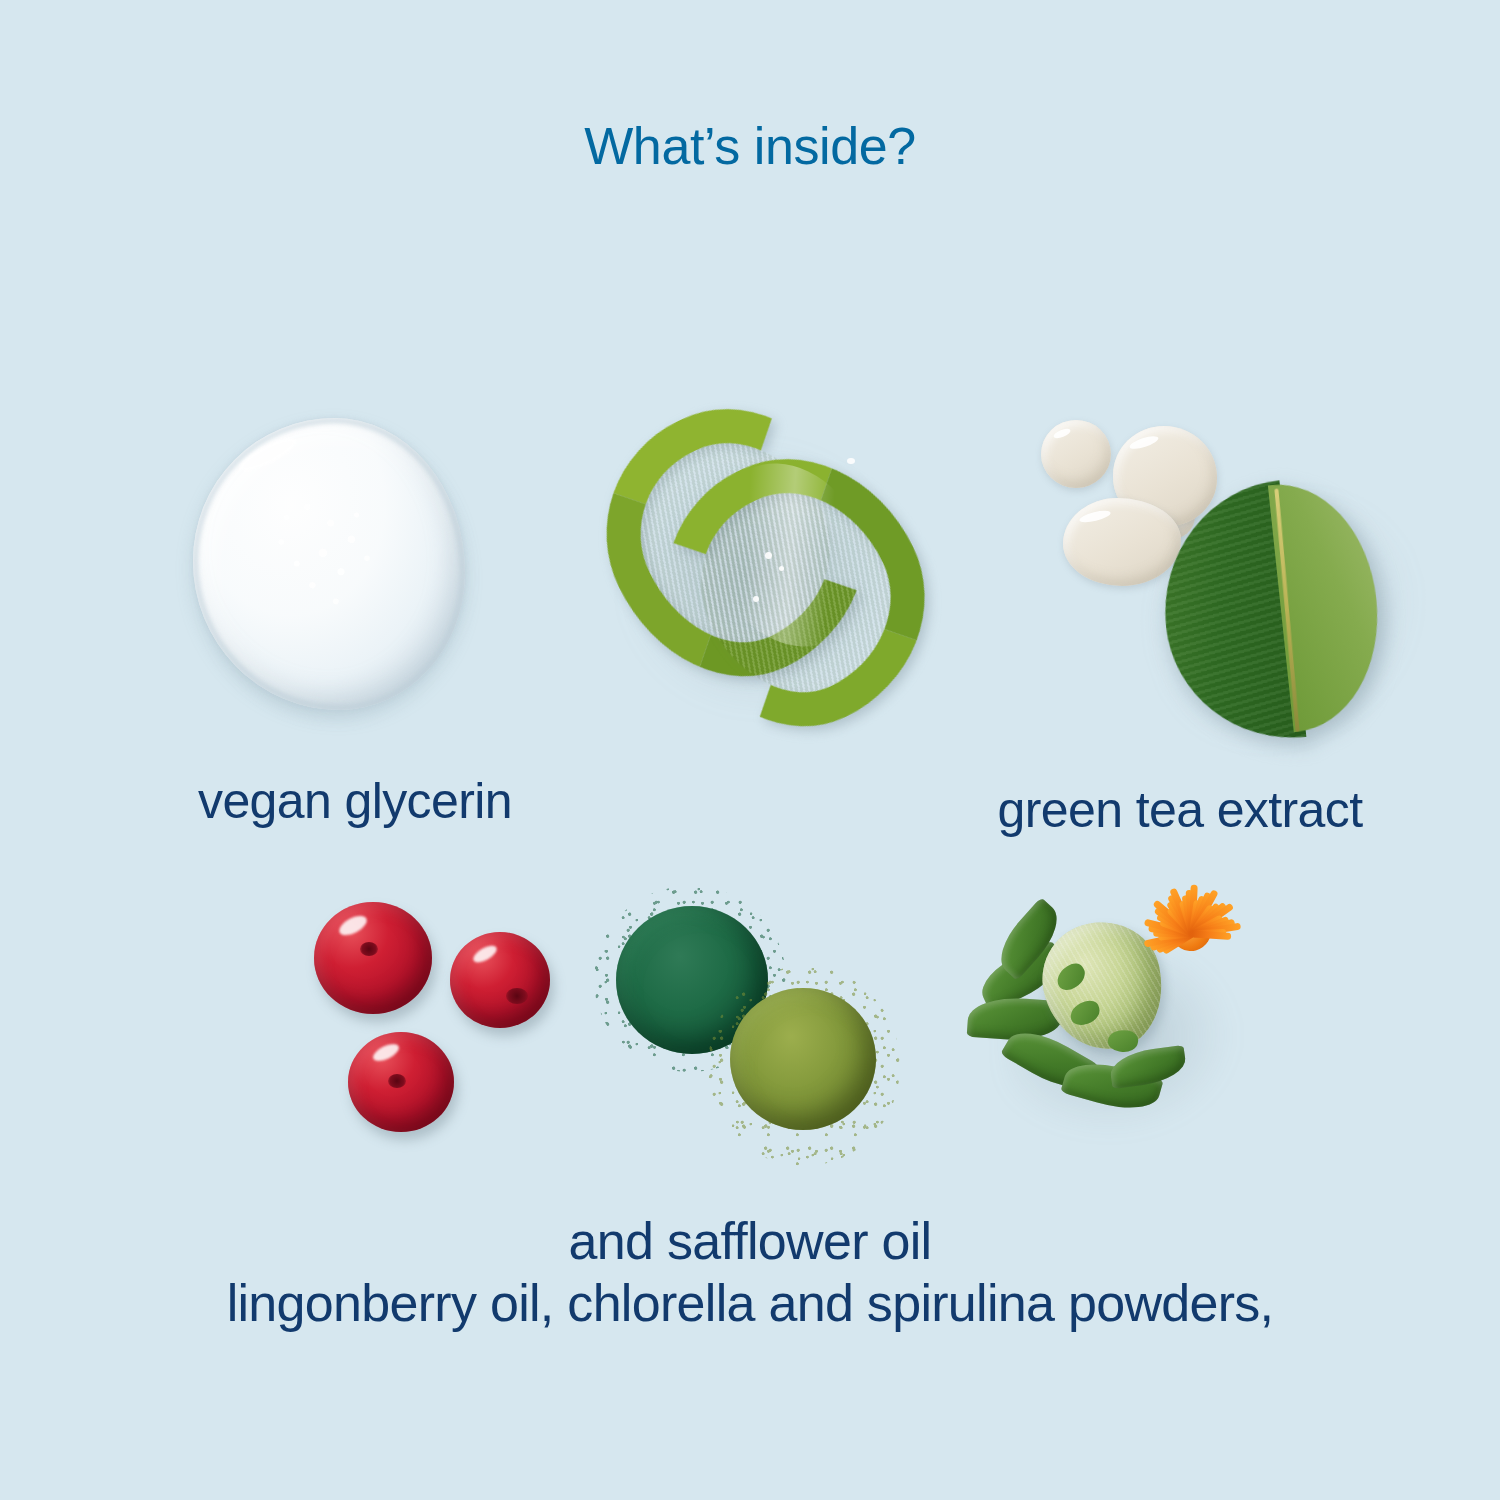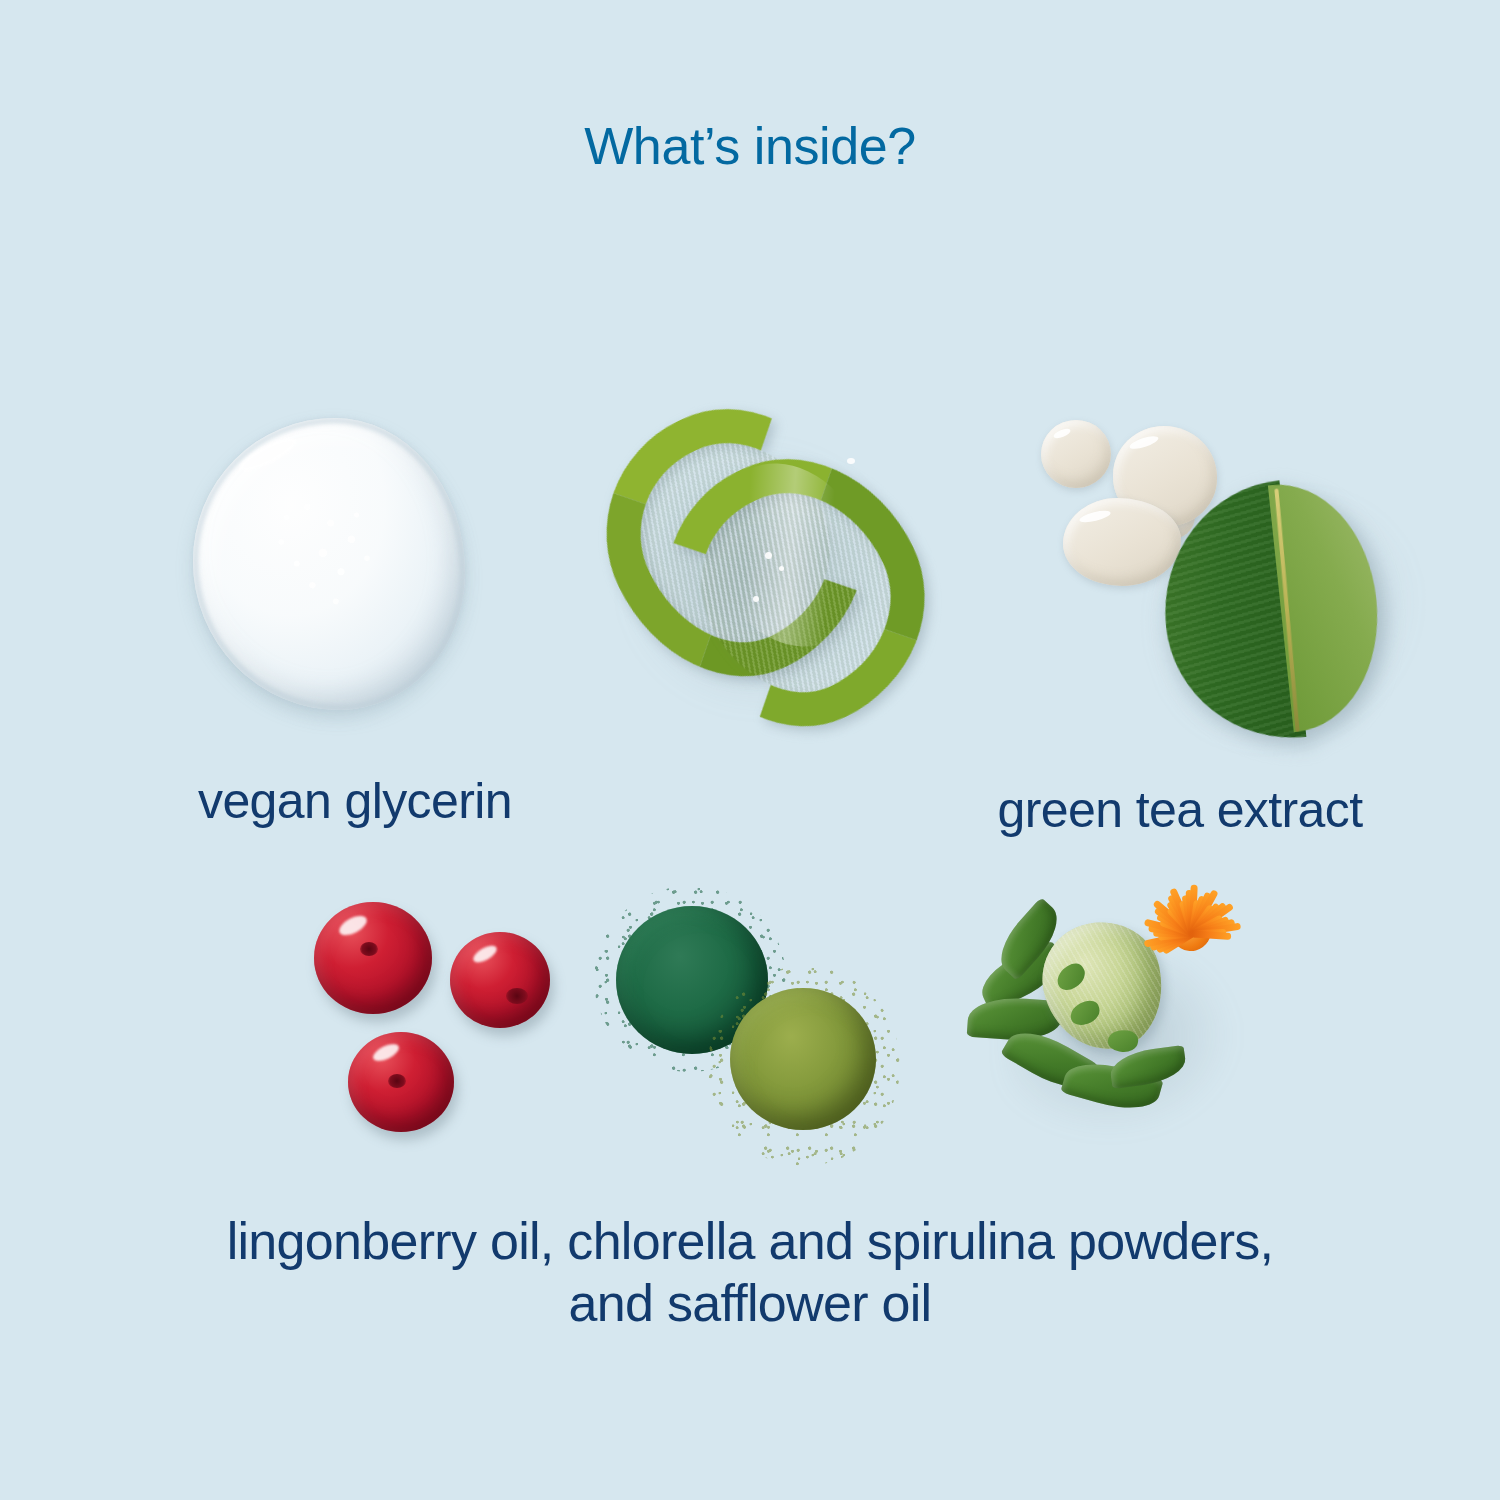--- a/index.html
+++ b/index.html
@@ -415,17 +415,17 @@
         <div class="sf-petal" style="height: 34px; margin-top: -31px; transform: rotate(75.2727deg);"></div>
         <div class="sf-petal" style="height: 39px; margin-top: -36px; transform: rotate(81.8182deg);"></div>
         <div class="sf-petal" style="height: 44px; margin-top: -41px; transform: rotate(88.3636deg);"></div>
         <div class="sf-petal" style="height: 49px; margin-top: -46px; transform: rotate(94.9091deg);"></div>
         <div class="sf-petal" style="height: 34px; margin-top: -31px; transform: rotate(101.455deg);"></div>
         <div class="sf-petal" style="height: 39px; margin-top: -36px; transform: rotate(108deg);"></div>
       </div>
   </div>
 
   <div class="caption">
+    <div>and safflower oil</div>
     <div>lingonberry oil, chlorella and spirulina powders,</div>
-    <div>and safflower oil</div>
   </div>
 
 </div>
 
 </body></html>

